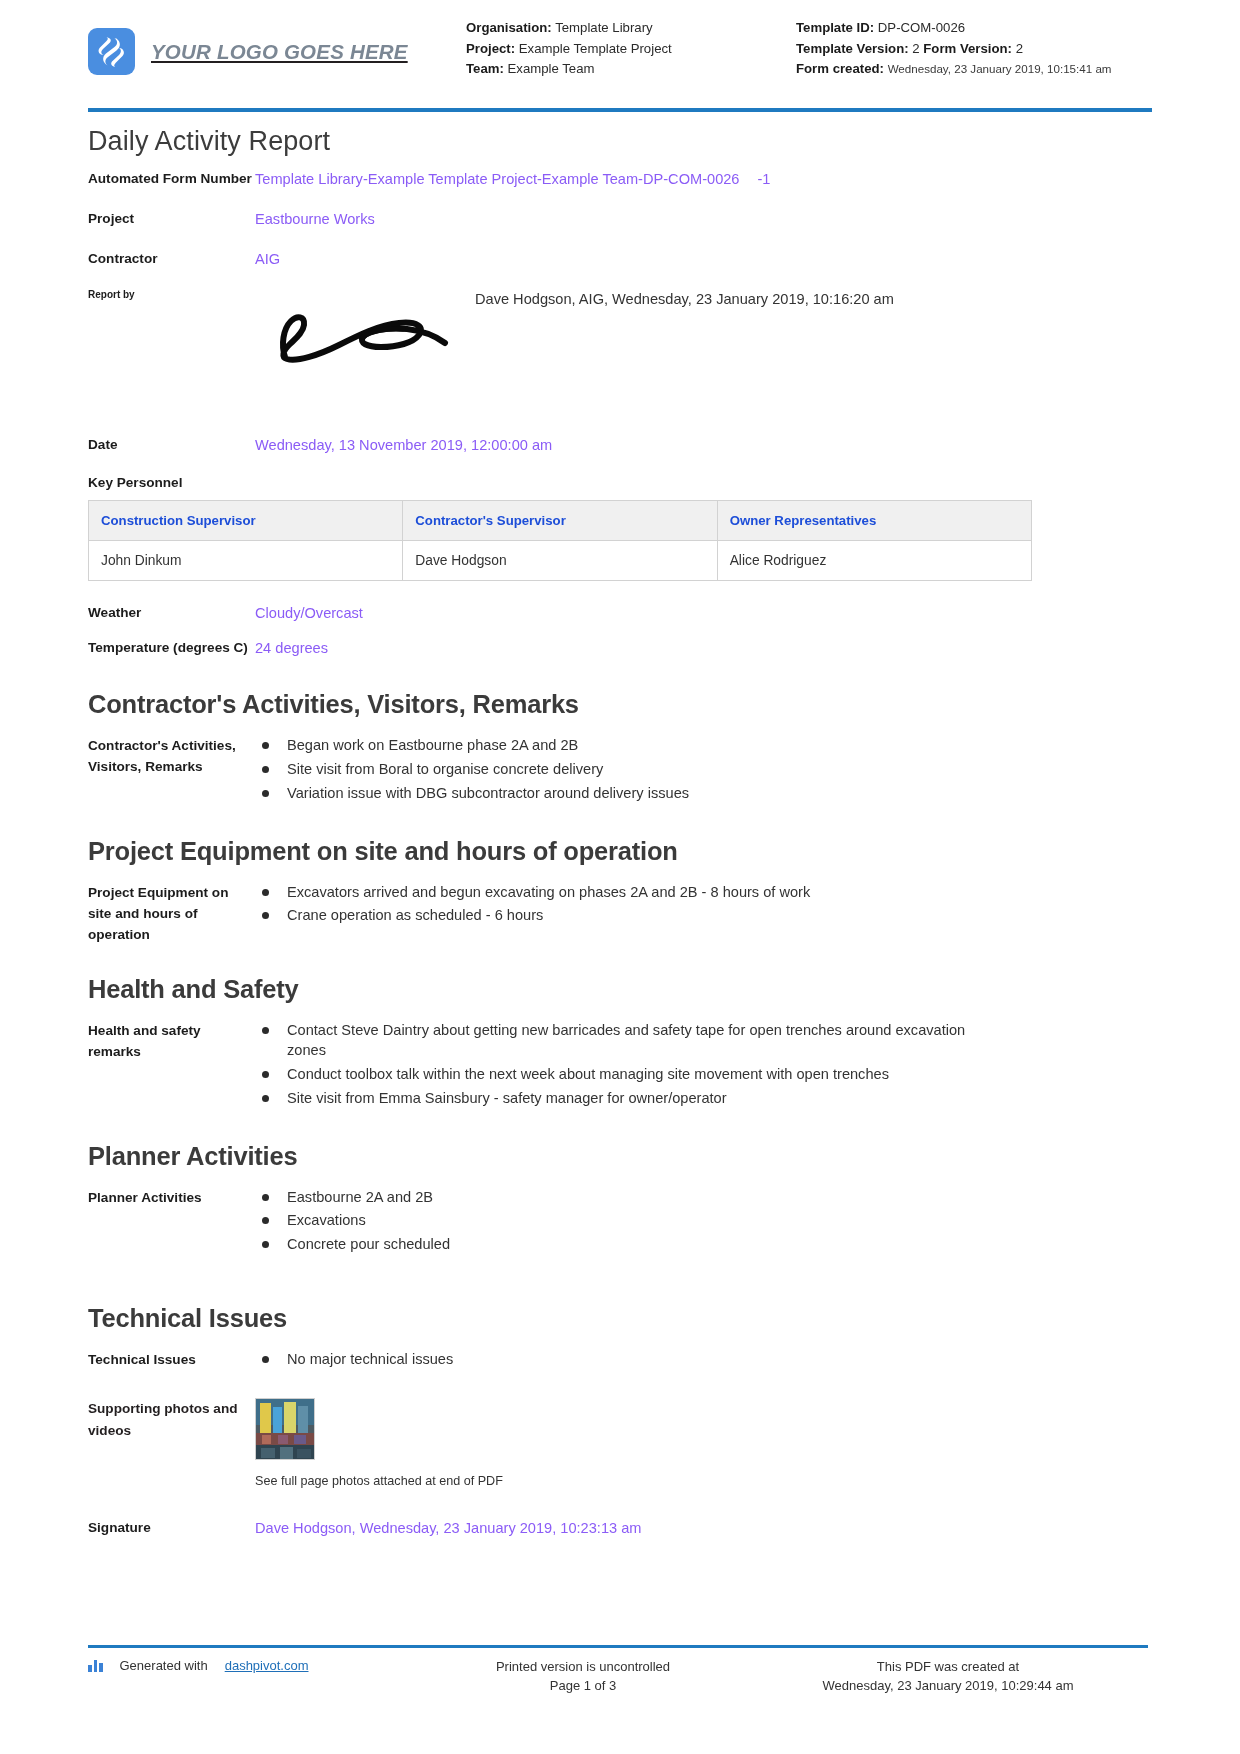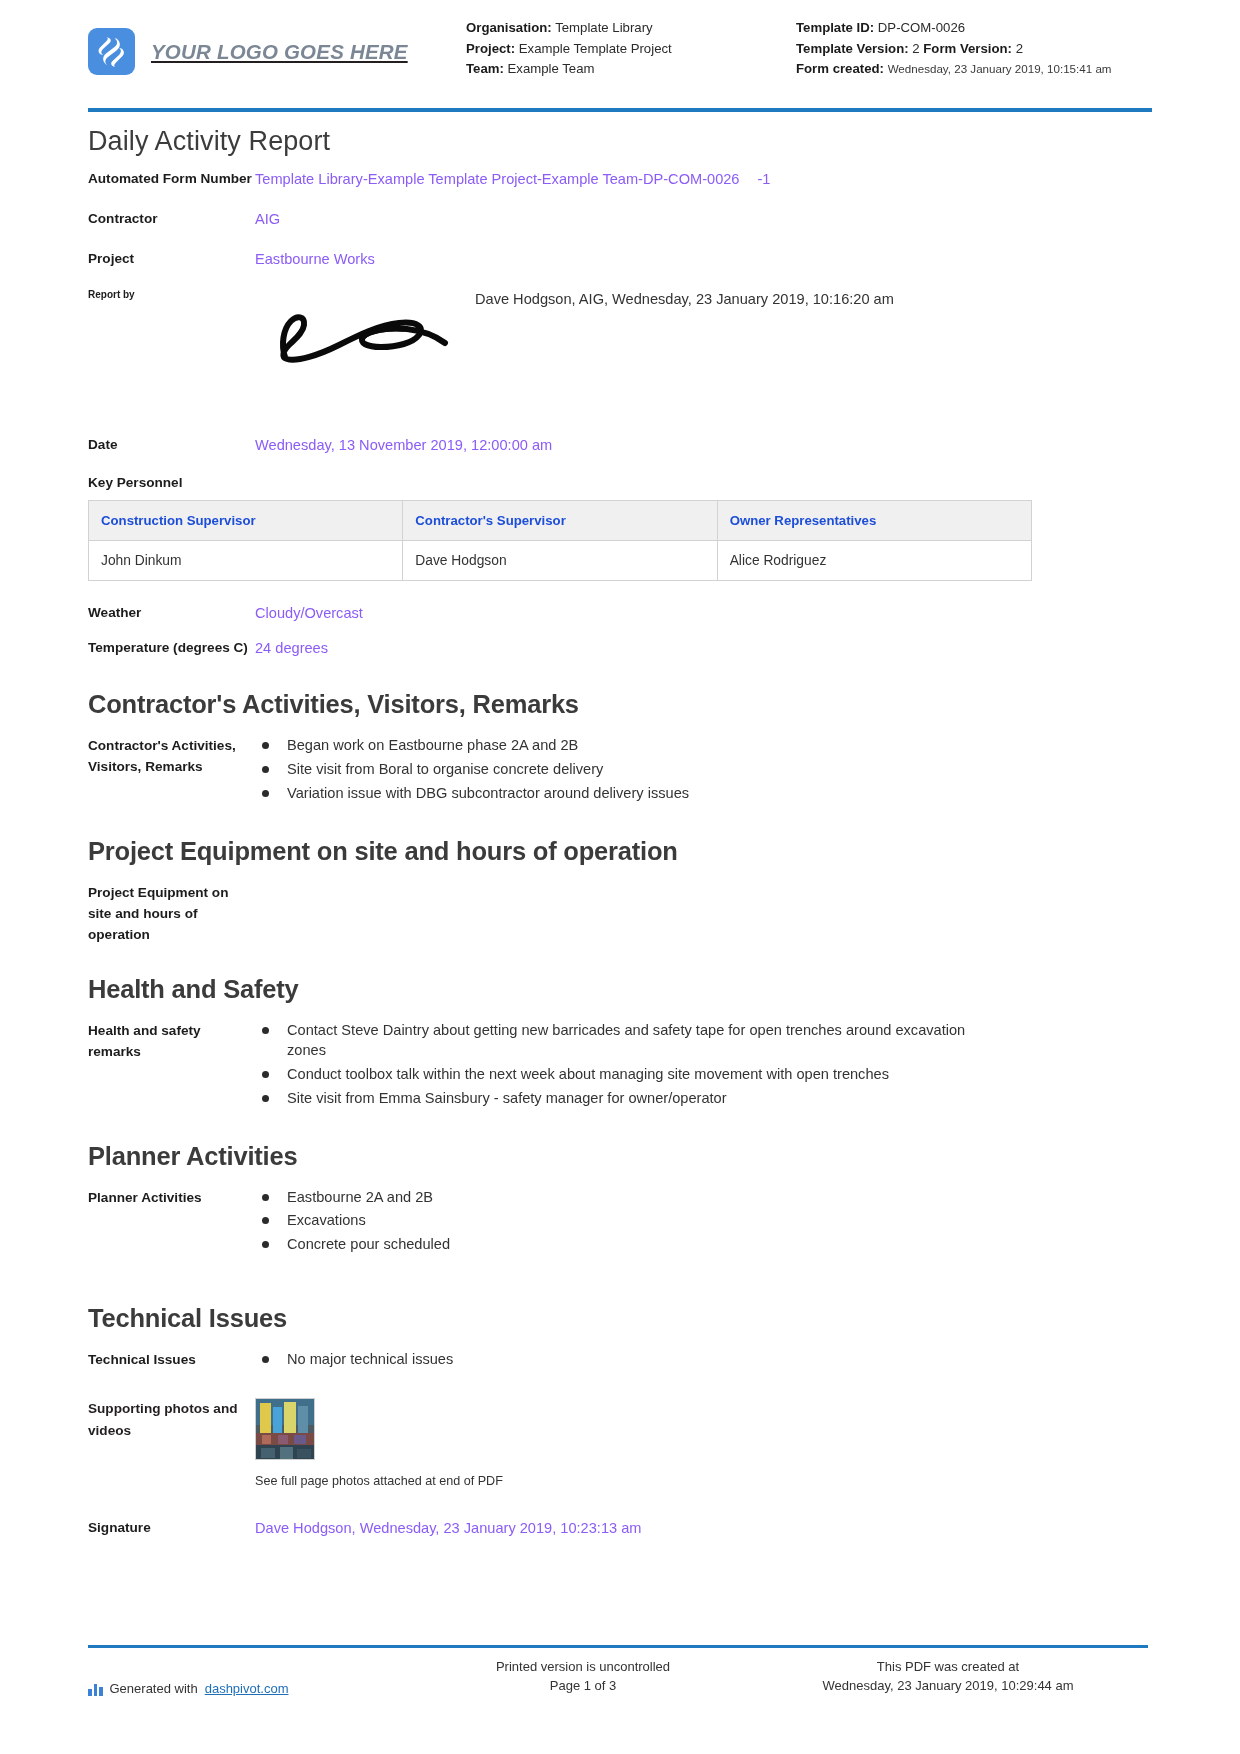--- a/index.html
+++ b/index.html
@@ -102,21 +102,21 @@
     width: 60px; height: 62px; overflow: hidden; border: 1px solid #cfcfcf;
   }
   .thumb svg { display: block; }
   .thumb-cap { font-size: 12.6px; color: #333; margin-top: 14px; }
 
   
   .footer-rule { height: 3px; background: #1f7ac0; margin: 0 92px 0 88px; }
   .footer {
     display: flex; padding: 10px 92px 0 88px; font-size: 13px; color: #333;
   }
-  .footer .f-left { width: 330px; flex: none; display: flex; align-items: flex-end; gap: 7px; }
+  .footer .f-left { width: 330px; flex: none; display: flex; align-items: flex-start; gap: 17px; }
   .footer .f-mid { width: 330px; flex: none; text-align: center; line-height: 1.45; }
   .footer .f-right { flex: 1; text-align: center; line-height: 1.45; }
   .footer a { color: #1f6fb8; text-decoration: underline; }
   .bars { display: inline-flex; align-items: flex-end; gap: 2px; height: 14px; }
   .bars i { display: block; width: 3.5px; background: #3b82d6; }
 </style>
 </head>
 <body>
 
 <div class="page">
@@ -178,27 +178,27 @@
 
     <div class="row formnum">
       <div class="lbl">Automated Form Number</div>
       <div class="val">
         <span>Template Library-Example Template Project-Example Team-DP-COM-0026</span>
         <span>-1</span>
       </div>
     </div>
 
     <div class="row">
+      <div class="lbl">Project</div>
+      <div class="val">Eastbourne Works</div>
+    </div>
+
+    <div class="row">
       <div class="lbl">Contractor</div>
       <div class="val">AIG</div>
-    </div>
-
-    <div class="row">
-      <div class="lbl">Project</div>
-      <div class="val">Eastbourne Works</div>
     </div>
 
     <div class="reportby">
       <div class="lbl">Report by</div>
       <div class="sig-wrap">
         <svg width="200" height="80" viewBox="0 0 200 80">
           <path d="M18 62 C14 50 16 34 24 26 C30 20 38 21 37 30 C36 38 28 44 22 50
                    C16 56 14 62 20 64 C30 67 52 60 72 50 C92 40 112 30 132 28
                    C150 26 158 32 152 40 C146 48 130 52 114 52 C100 52 92 48 96 42
                    C100 36 118 32 140 34 C158 36 170 42 178 48" fill="none" stroke="#0a0a0a" stroke-width="6" stroke-linecap="round" stroke-linejoin="round"></path>
@@ -247,20 +247,24 @@
       <ul>
         <li>Began work on Eastbourne phase 2A and 2B</li>
         <li>Site visit from Boral to organise concrete delivery</li>
         <li>Variation issue with DBG subcontractor around delivery issues</li>
       </ul>
     </div>
 
     <h2 class="section">Project Equipment on site and hours of operation</h2>
     <div class="block">
       <div class="lbl">Project Equipment on site and hours of operation</div>
+      <ul>
+        <li>Excavators arrived and begun excavating on phases 2A and 2B - 8 hours of work</li>
+        <li>Crane operation as scheduled - 6 hours</li>
+      </ul>
     </div>
 
     <h2 class="section">Health and Safety</h2>
     <div class="block">
       <div class="lbl">Health and safety remarks</div>
       <ul>
         <li>Contact Steve Daintry about getting new barricades and safety tape for open trenches around excavation zones</li>
         <li>Conduct toolbox talk within the next week about managing site movement with open trenches</li>
         <li>Site visit from Emma Sainsbury - safety manager for owner/operator</li>
       </ul>

